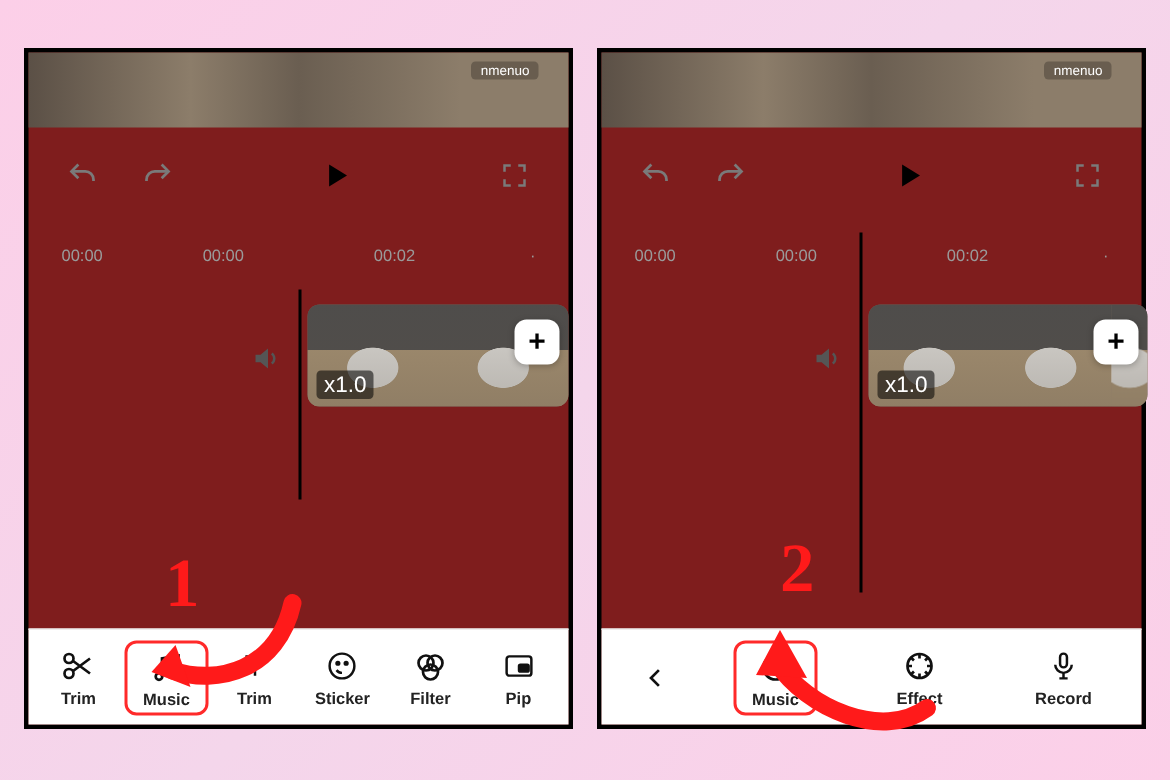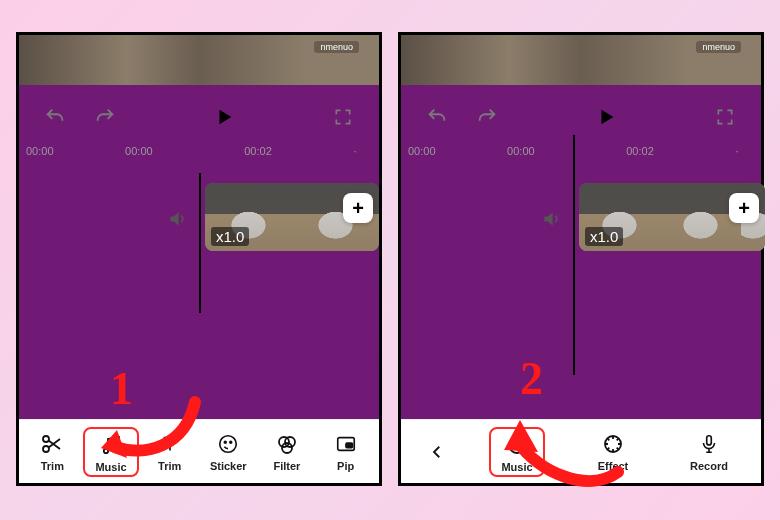--- a/index.html
+++ b/index.html
@@ -6,21 +6,21 @@
   body {
     width: 780px;
     height: 520px;
     background: linear-gradient(135deg, #fccfe8, #f4d6eb, #fccfe8);
     font-family: -apple-system, Helvetica, Arial, sans-serif;
     position: relative;
     overflow: hidden;
   }
   .frame {
     position: absolute;
-    background: #701a75;
+    background: #7f1d1d;
     border: 3px solid #000;
   }
   .panel-left  { left: 16px;  top: 32px; width: 366px; height: 454px; }
   .panel-right { left: 398px; top: 32px; width: 366px; height: 454px; }
 
   .preview {
     height: 50px;
     background: linear-gradient(90deg,#5b5046,#8c7d6a 30%,#6a5e51 50%,#8c7d6a 80%);
     position: relative;
   }
@@ -33,21 +33,22 @@
   .controls {
     display:flex; align-items:center; justify-content:space-between;
     padding: 18px 22px 10px 22px;
   }
   .ctrl-btn { width:28px; height:28px; display:flex; align-items:center; justify-content:center; color:#7a7a7a; }
   .ctrl-btn.play { color:#000; }
   .ctrl-group-left { display:flex; gap:22px; }
 
   .timecodes {
     display:flex; justify-content:space-between; font-size:11px; color:#9a9a9a;
-    padding: 4px 22px 6px 7px;
+    padding: 4px 22px 6px 22px;
+    margin-top: 20px;
   }
   .tc-mid { position:relative; left:-10px; }
 
   .timeline {
     position:relative; height:140px; margin-top:10px;
   }
   .playhead {
     position:absolute; top:0; bottom:0; width:2px; background:#000;
   }
   .panel-left .playhead { left:180px; }

